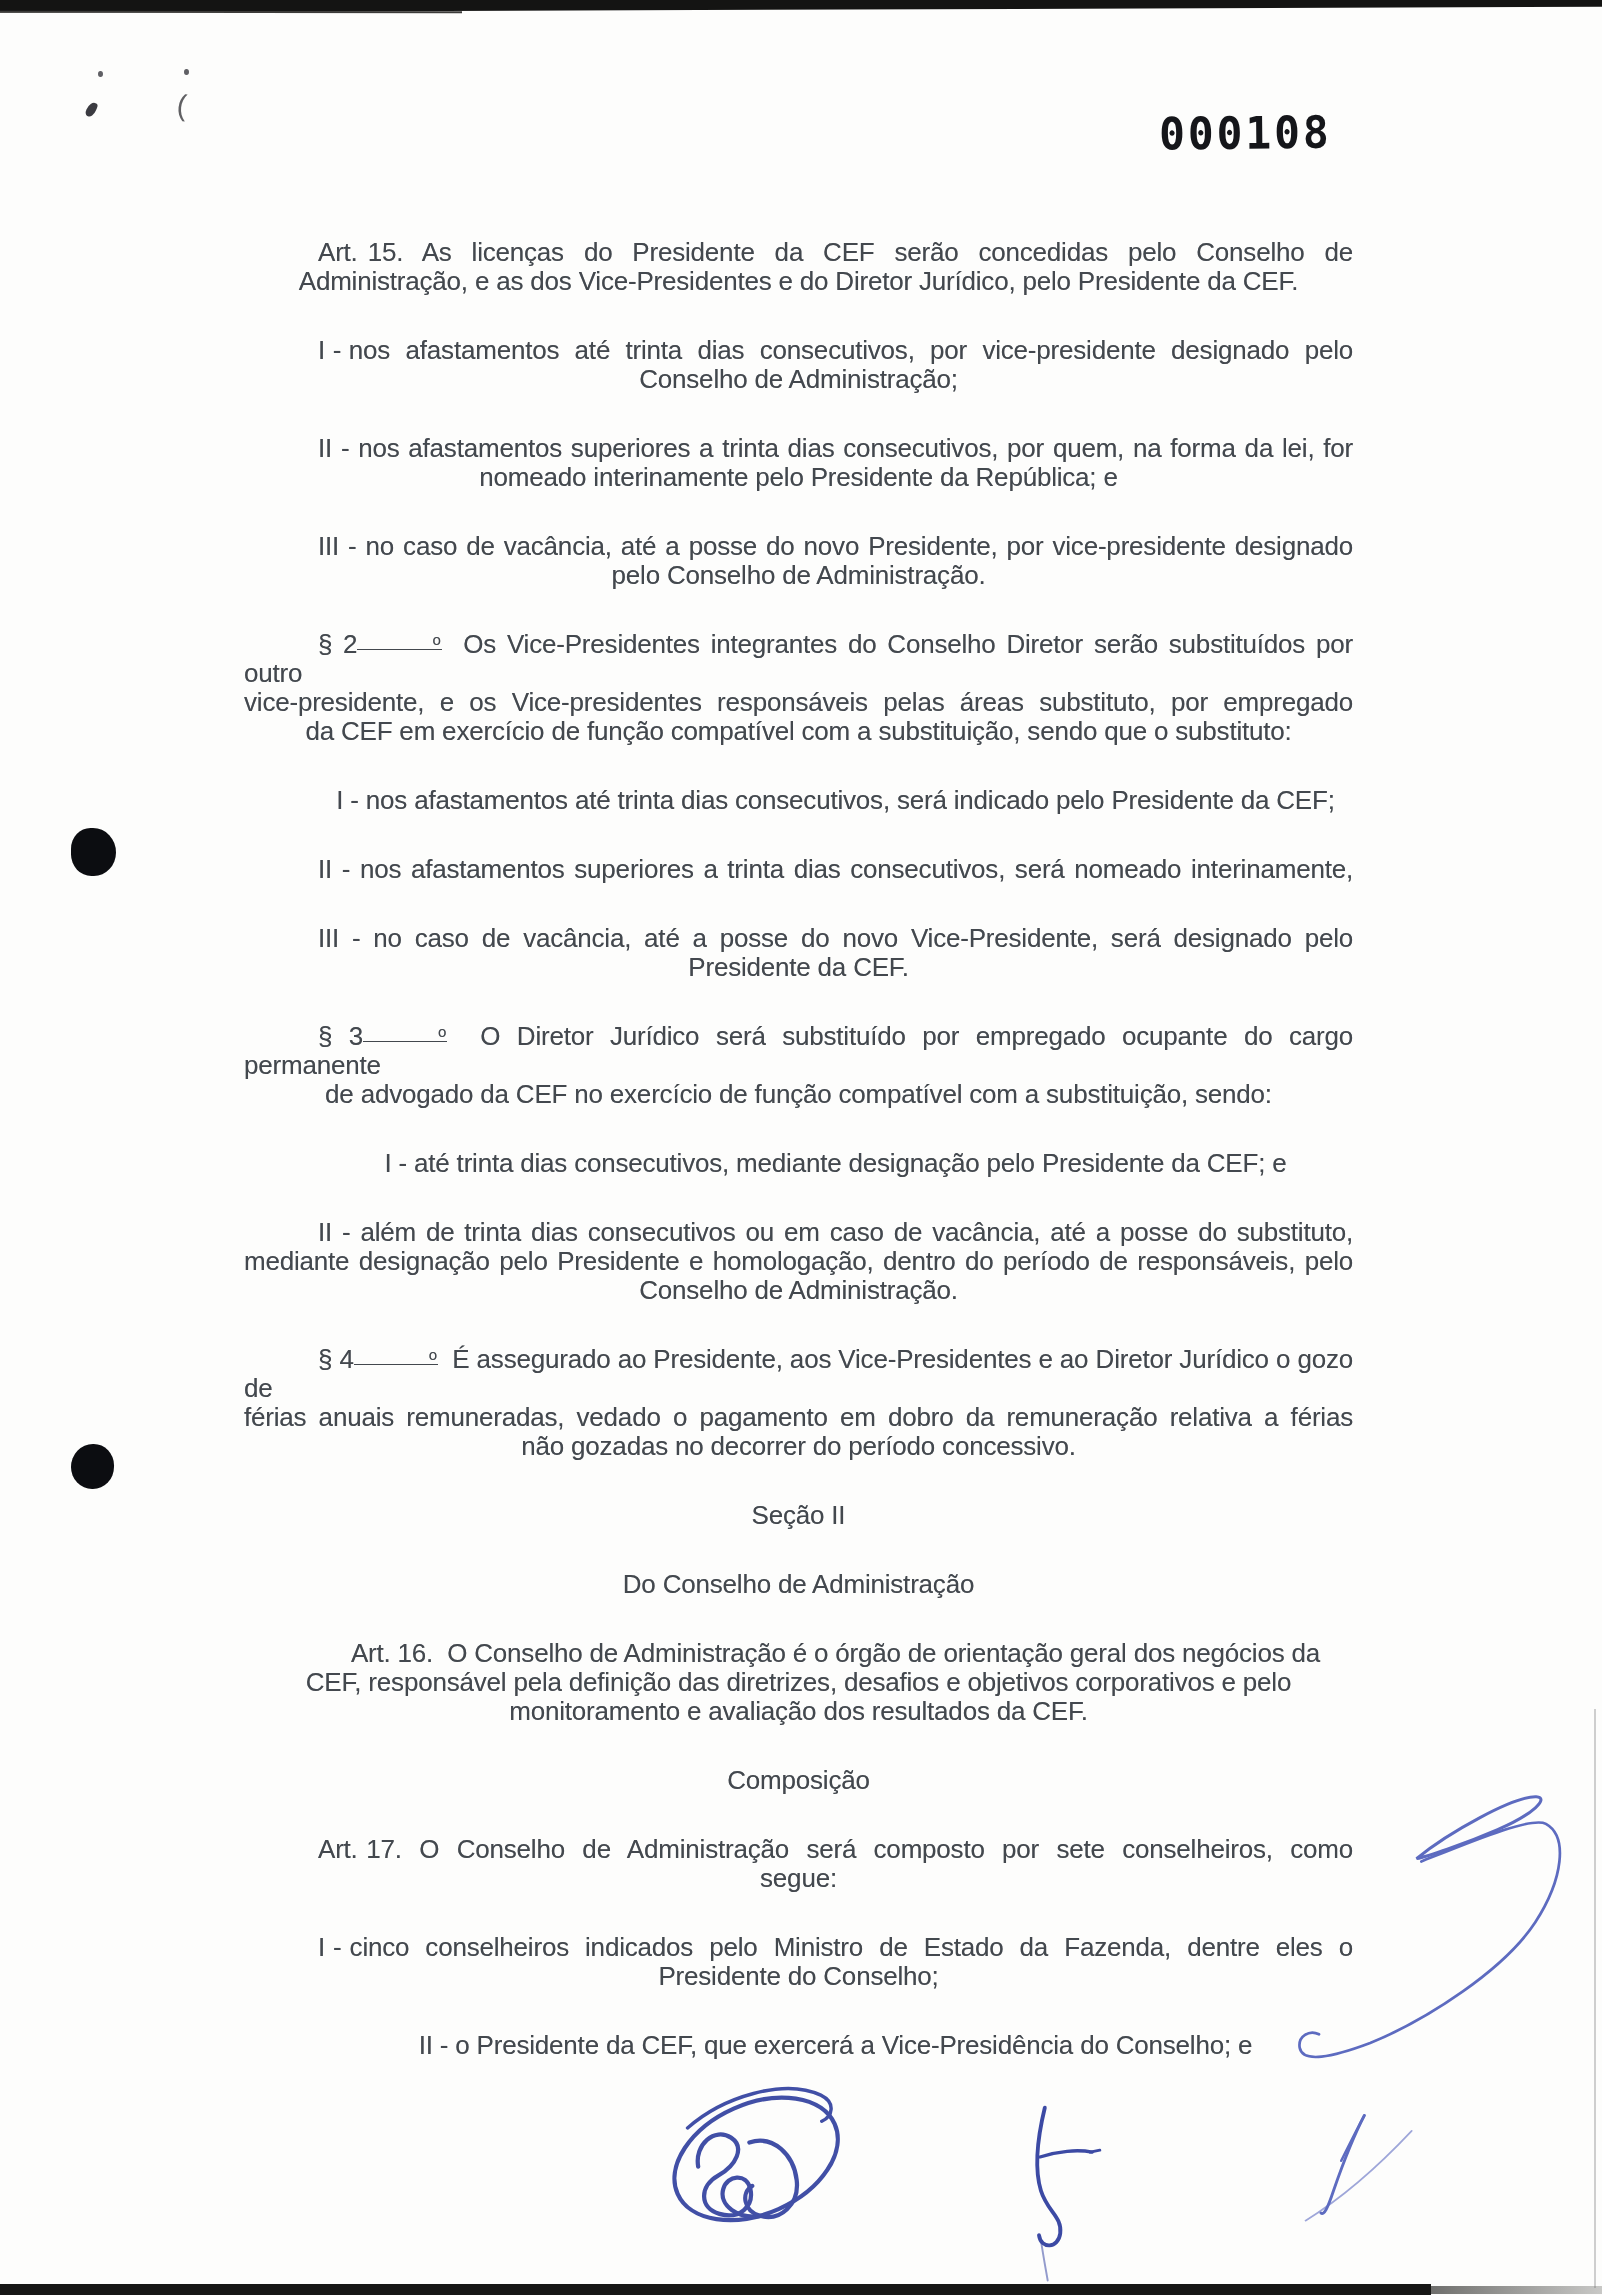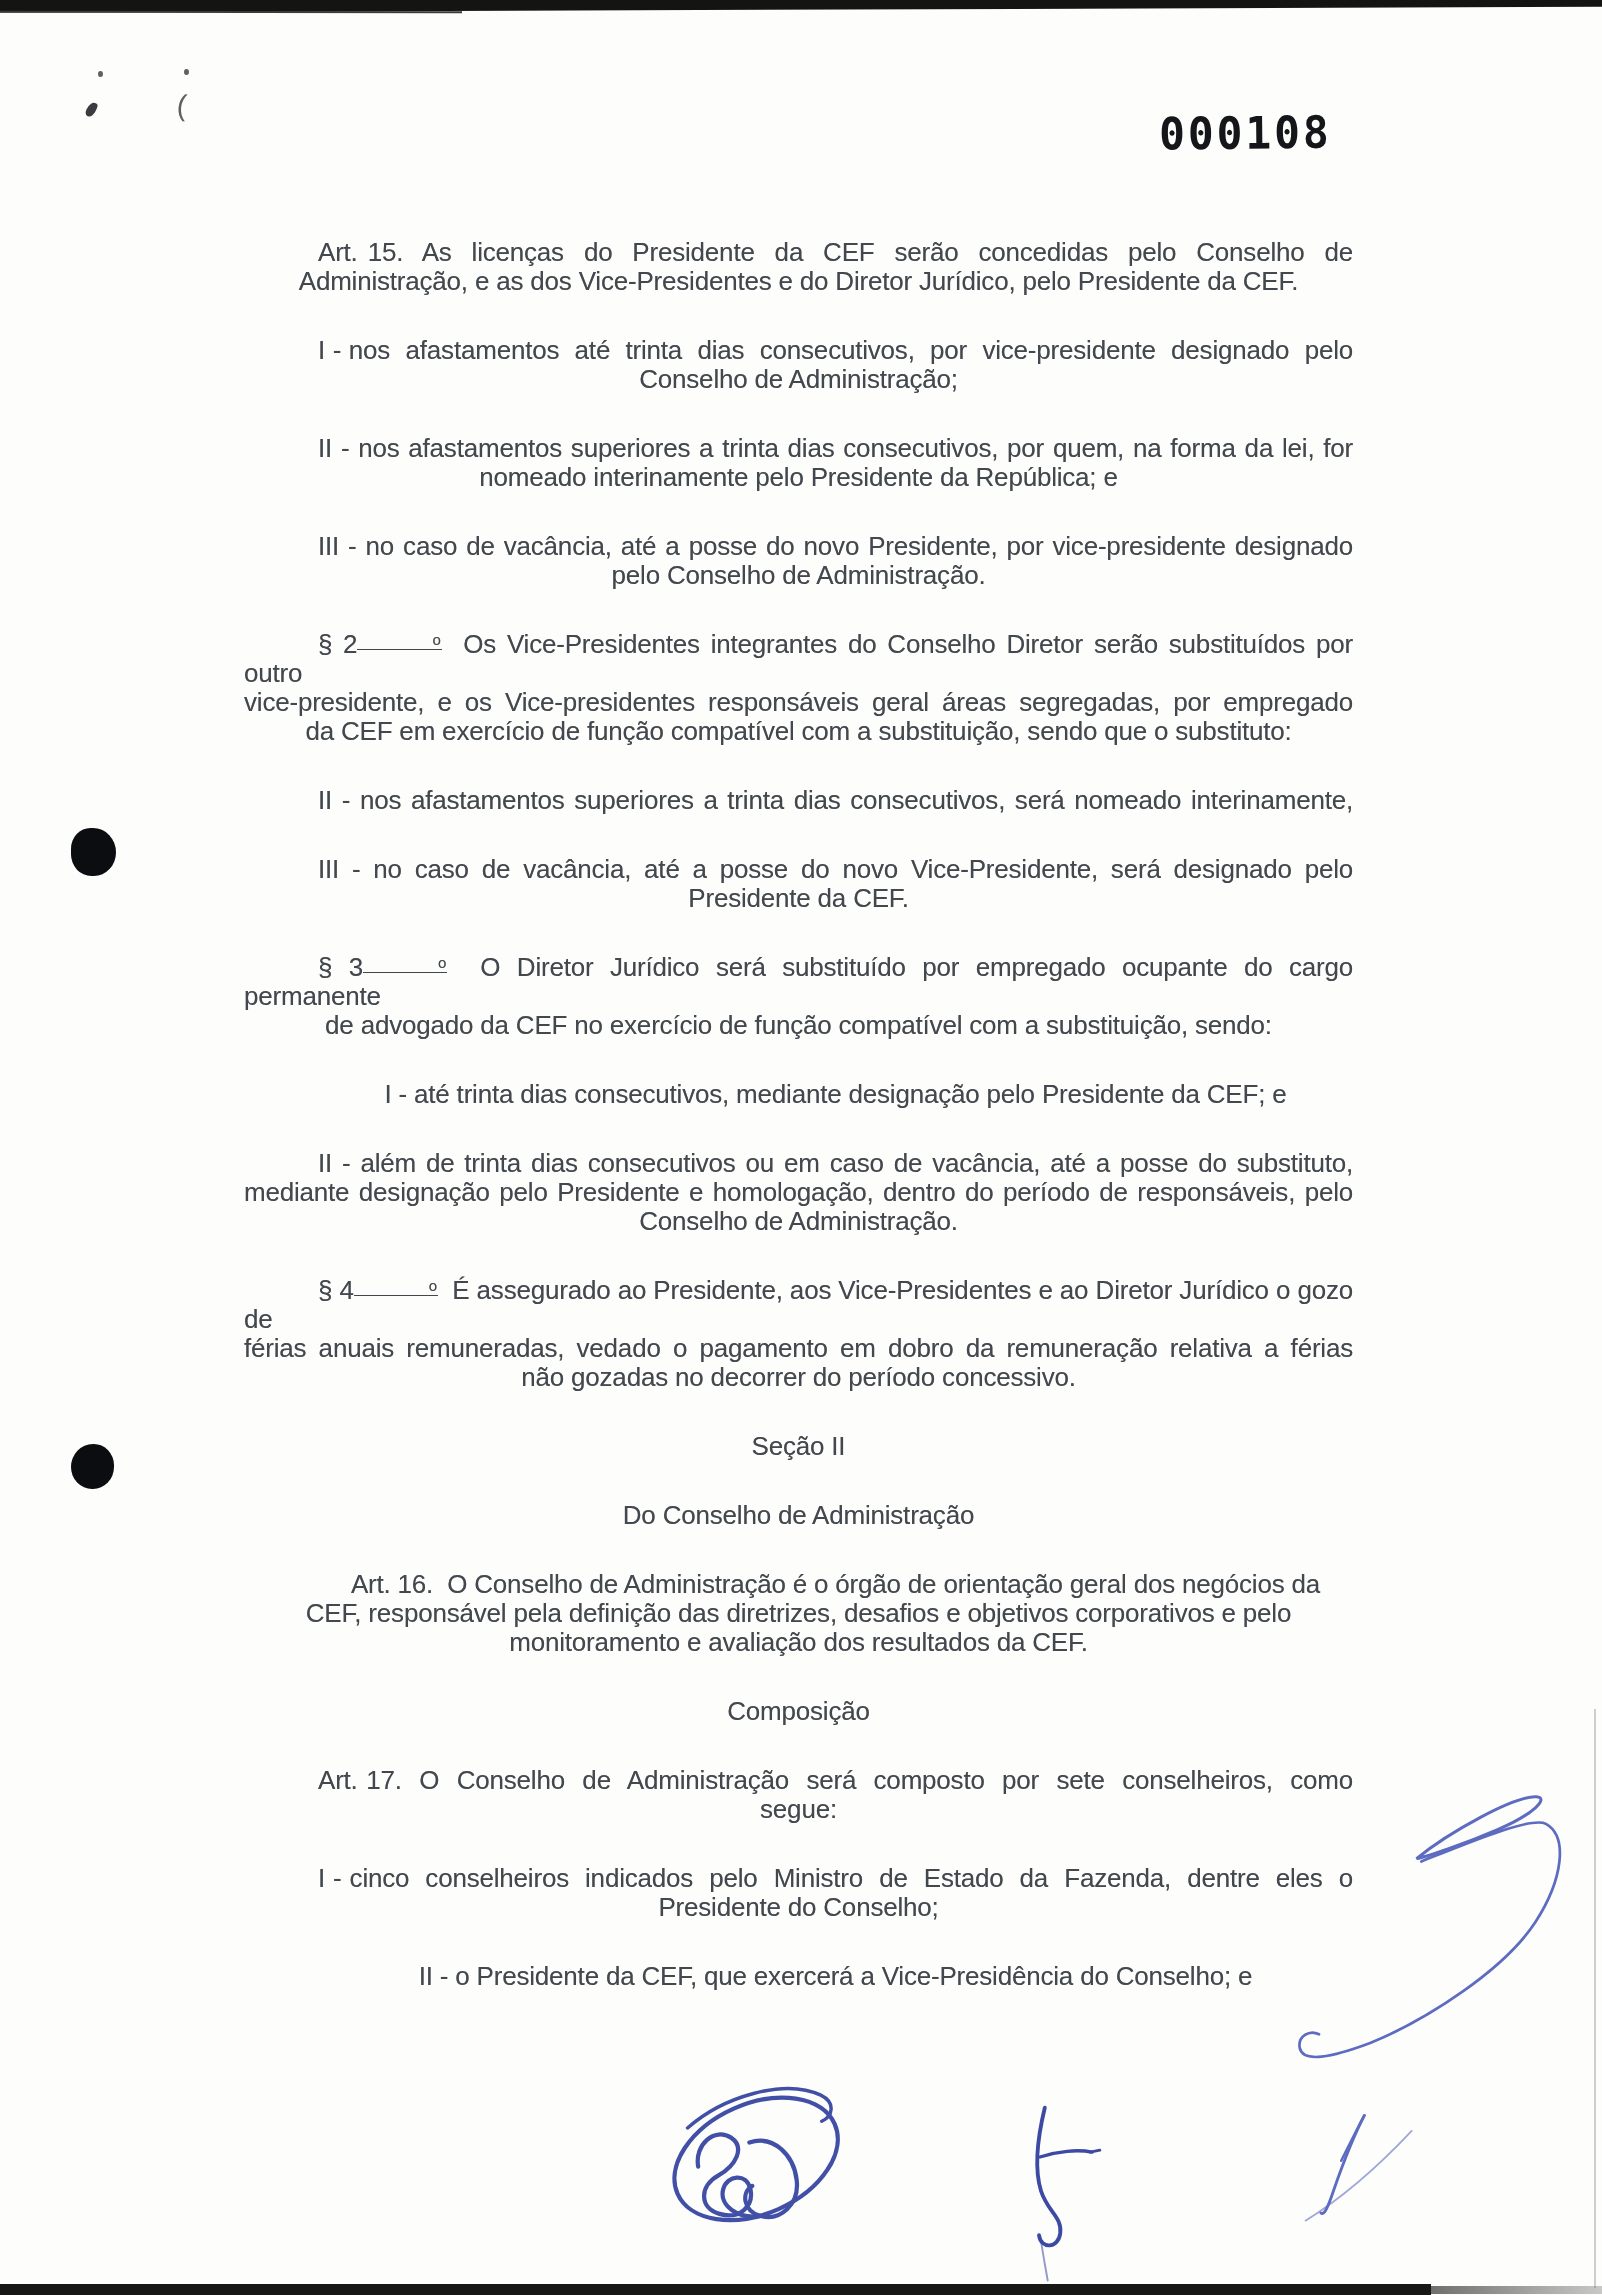--- a/index.html
+++ b/index.html
@@ -112,22 +112,25 @@
       <div class="para a-justify ind">
         <div class="line jfull">II - nos afastamentos superiores a trinta dias consecutivos, por quem, na forma da lei, for</div>
         <div class="line">nomeado interinamente pelo Presidente da República; e</div>
       </div>
       <div class="para a-justify ind">
         <div class="line jfull">III - no caso de vacância, até a posse do novo Presidente, por vice-presidente designado</div>
         <div class="line">pelo Conselho de Administração.</div>
       </div>
       <div class="para a-justify ind">
         <div class="line jfull">§ 2<span class="ord">o</span>&nbsp; Os Vice-Presidentes integrantes do Conselho Diretor serão substituídos por outro</div>
-        <div class="line jfull">vice-presidente, e os Vice-presidentes responsáveis geral áreas segregadas, por empregado</div>
+        <div class="line jfull">vice-presidente, e os Vice-presidentes responsáveis pelas áreas substituto, por empregado</div>
         <div class="line">da CEF em exercício de função compatível com a substituição, sendo que o substituto:</div>
+      </div>
+      <div class="para a-justify ind">
+        <div class="line">I - nos afastamentos até trinta dias consecutivos, será indicado pelo Presidente da CEF;</div>
       </div>
       <div class="para a-justify ind">
         <div class="line jfull">II - nos afastamentos superiores a trinta dias consecutivos, será nomeado interinamente,</div>
       </div>
       <div class="para a-justify ind">
         <div class="line jfull">III - no caso de vacância, até a posse do novo Vice-Presidente, será designado pelo</div>
         <div class="line">Presidente da CEF.</div>
       </div>
       <div class="para a-justify ind">
         <div class="line jfull">§ 3<span class="ord">o</span>&nbsp; O Diretor Jurídico será substituído por empregado ocupante do cargo permanente</div>

